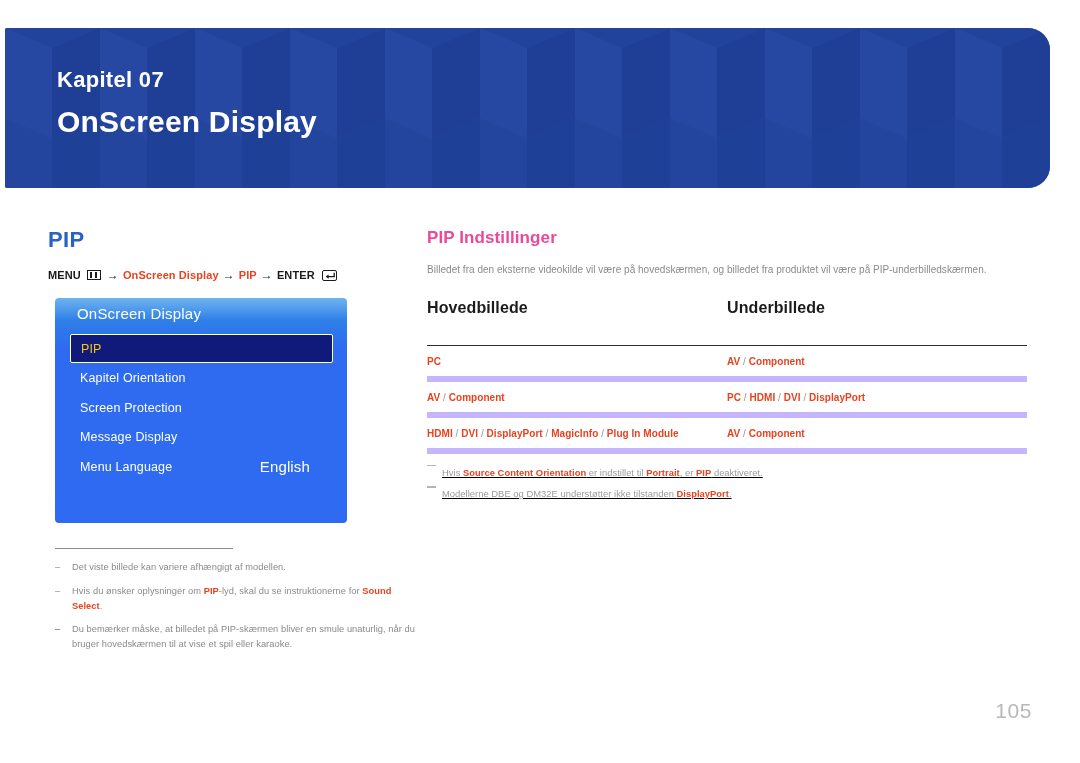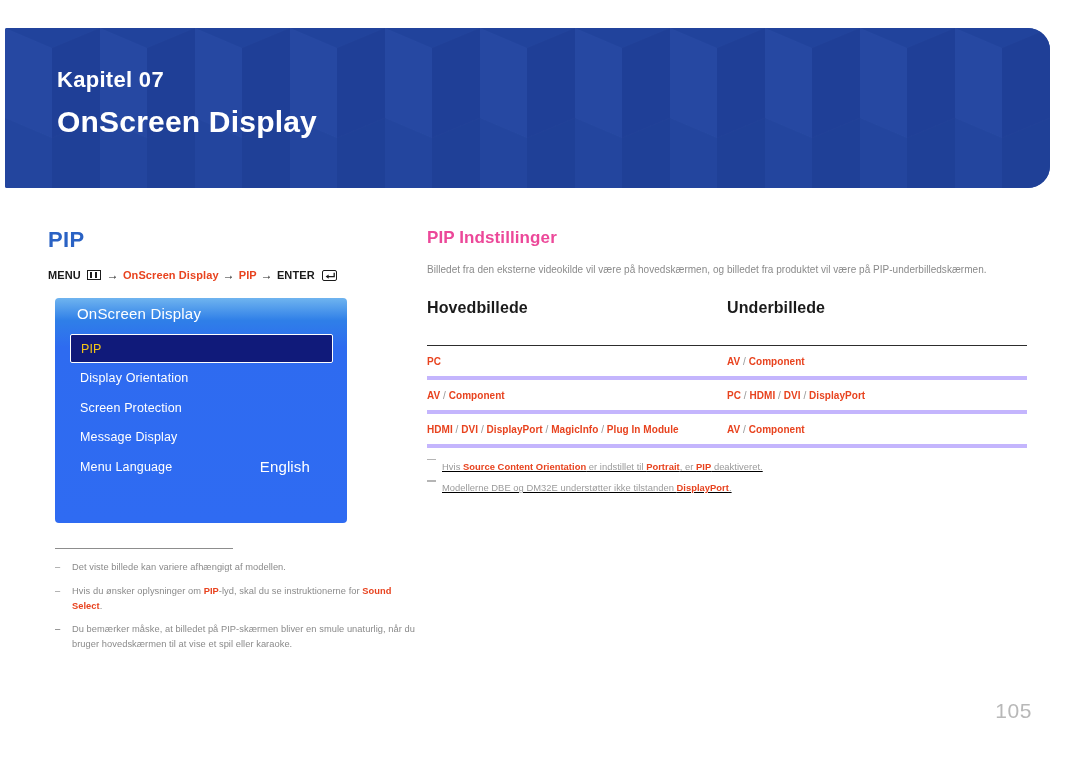--- a/index.html
+++ b/index.html
@@ -232,21 +232,21 @@
     color: #1b1b1b;
     padding: 0 0 28px 0;
     border-bottom: 1.6px solid #2d2d2d;
     letter-spacing: 0.1px;
   }
   .spec-table td {
     font-size: 10px;
     font-weight: bold;
     color: #e8431f;
     padding: 10px 0 9px 0;
-    border-bottom: 4px solid #c4b5fd;
+    border-bottom: 6px solid #c4b5fd;
     vertical-align: top;
     letter-spacing: 0.05px;
   }
   .spec-table td .sep { color: #9a9a9a; font-weight: normal; }
   .spec-table th:first-child, .spec-table td:first-child { width: 300px; }
 
   .rnotes { margin-top: 12px; text-decoration: underline; }
   .rnote {
     position: relative;
     padding-left: 15px;
@@ -321,21 +321,21 @@
       </span>
     </div>
 
     <div class="osd">
       <div class="osd-title">OnScreen Display</div>
       <div class="osd-list">
         <div class="osd-item selected">
           <span class="osd-label">PIP</span>
         </div>
         <div class="osd-item">
-          <span class="osd-label">Display Orientation</span>
+          <span class="osd-label">Kapitel Orientation</span>
         </div>
         <div class="osd-item">
           <span class="osd-label">Screen Protection</span>
         </div>
         <div class="osd-item">
           <span class="osd-label">Message Display</span>
         </div>
         <div class="osd-item">
           <span class="osd-label">Menu Language</span>
           <span class="osd-value">English</span>

